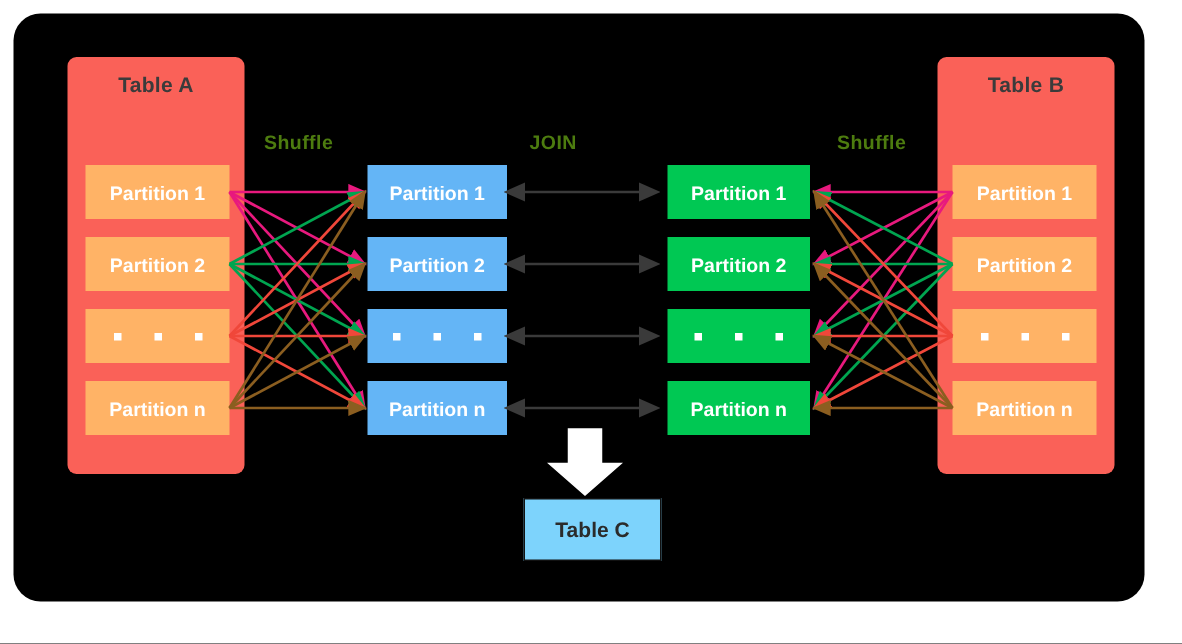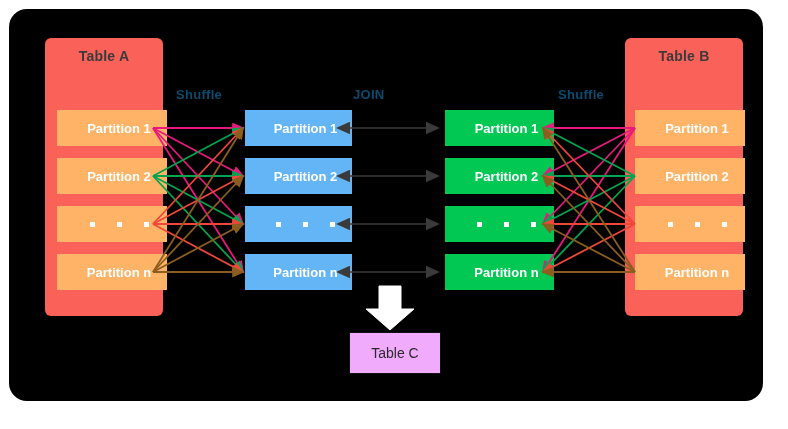--- a/index.html
+++ b/index.html
@@ -39,63 +39,62 @@
 
   
   .pbox{
     position:absolute;
     display:flex;
     align-items:center;
     justify-content:center;
     font-size:13px;
     font-weight:bold;
     color:#ffffff;
-    padding-left:14px;
   }
   .pbox.orange{background:#ffb366;}
   .pbox.blue{background:#64b5f6;}
   .pbox.green{background:#00c853;}
 
   .dots{
     display:flex;
     gap:22px;
     align-items:center;
   }
   .dots i{
     display:block;
     width:5px;height:5px;
     background:#ffffff;
   }
 
   
   .blabel{
     position:absolute;
-    color:#0c4a6e;
+    color:#4d7c0f;
     font-size:13px;
     font-weight:bold;
     letter-spacing:.3px;
   }
 
   
   svg.layer{
     position:absolute;
     left:0;top:0;
     width:788px;height:429px;
     pointer-events:none;
   }
 
   
   .tablec{
     position:absolute;
-    background:#f0abfc;
+    background:#7dd3fc;
     border:1px solid #111;
     display:flex;align-items:center;justify-content:center;
     color:#2b2b2b;
     font-size:14px;
-    font-weight:normal;
+    font-weight:bold;
   }
 </style>
 </head>
 <body>
 
 <div id="root">
 
   <div class="canvas"></div>
 
   <div class="table-shell" style="left:45px;top:38px;width:118px;height:278px;">

